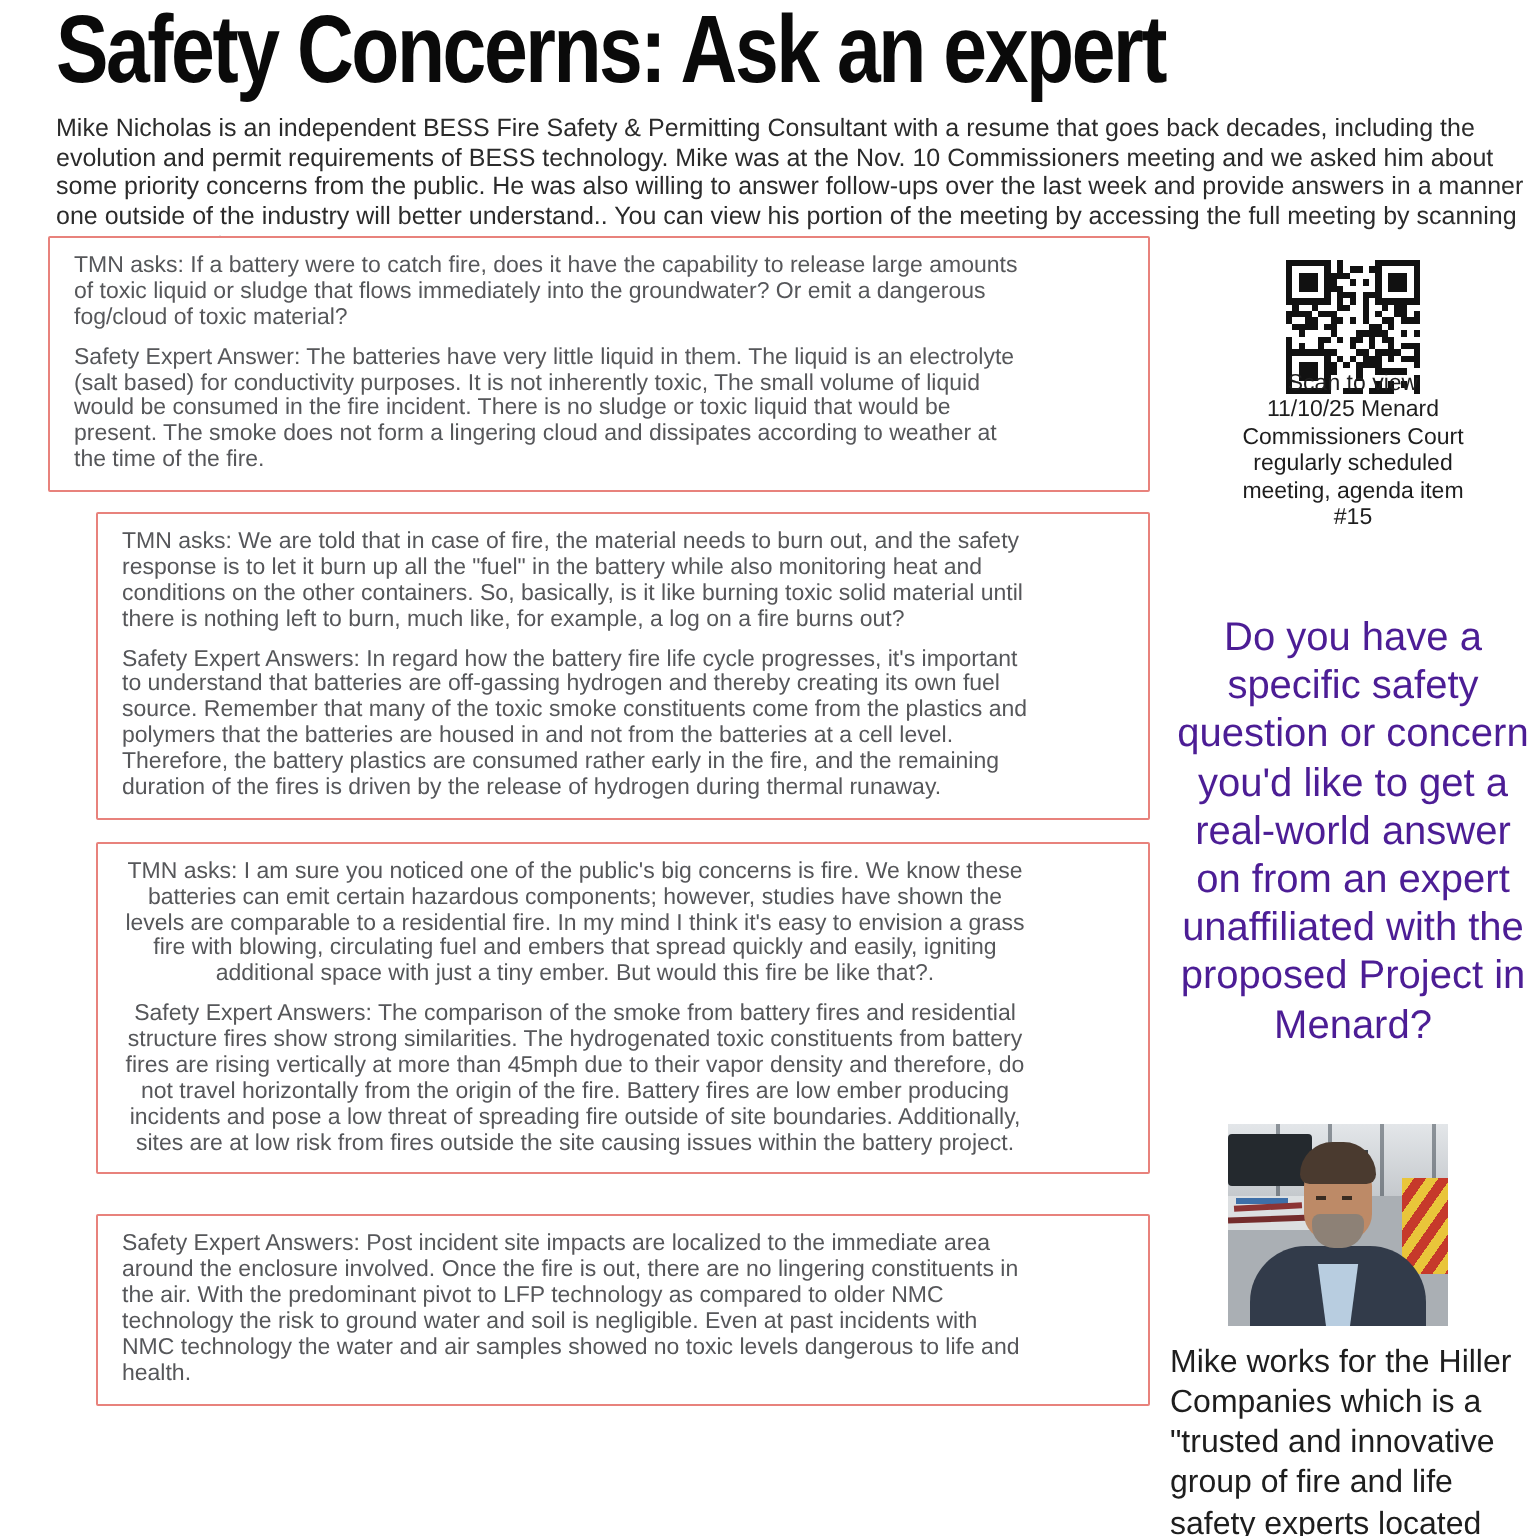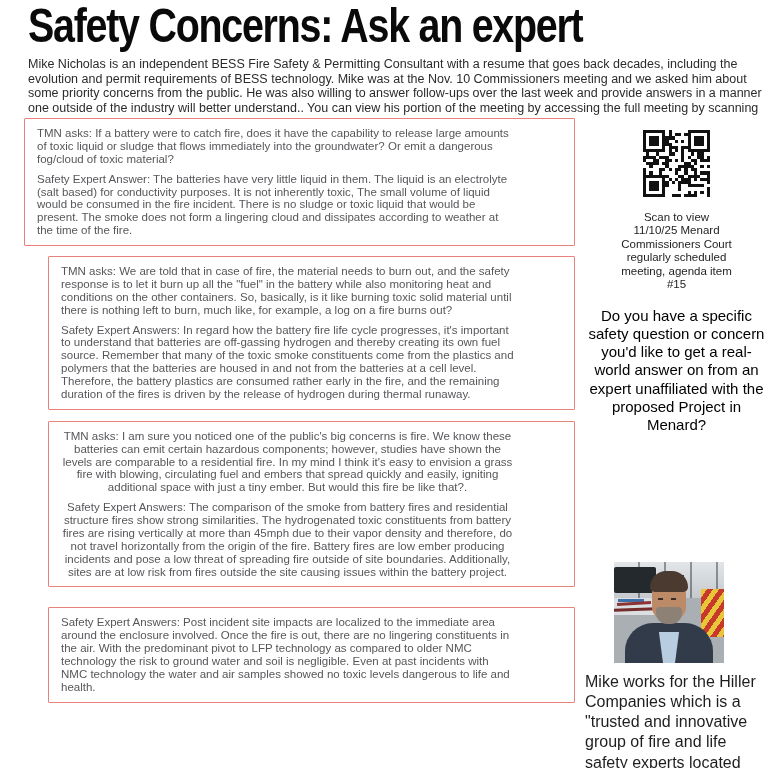--- a/index.html
+++ b/index.html
@@ -26,27 +26,27 @@
   .qa-box:nth-child(3) { margin-top:11px;text-align:center; }
   .qa-box:nth-child(4) { margin-top:20px; }
   .qa-box p {
     font-size:11.5px; line-height:1.12; color:#56575a;
   }
   .qa-box p.q { margin-bottom:7px; }
   .sidebar { position:absolute; left:585px; top:118px; width:183px; height:650px; }
   .qr-wrap { position:absolute; top:12px; left:0; width:183px; text-align:center; }
   .qr-wrap svg { display:inline-block; }
   .qr-caption {
-    position:absolute; top:93px; left:0; width:183px;
+    position:absolute; top:68px; left:0; width:183px;
     font-size:11.5px; line-height:1.17; color:#1e1e1e; text-align:center;
     white-space:pre-line;
   }
   .prompt {
     position:absolute; top:189px; left:0; width:183px;
-    font-size:15px; line-height:1.21; color:#000000; text-align:center;
+    font-size:20px; line-height:1.21; color:#4c1d95; text-align:center;
   }
   .cta {
     position:absolute; top:350px; left:0; width:183px;
     font-size:15px; line-height:1.21; color:#47484b; text-align:center;
   }
   .photo {
     position:absolute; top:444px; left:29px; width:110px; height:101px;
     overflow:hidden; background:#aaafb4;
   }
   .ph-ceiling { position:absolute; top:0; left:0; width:110px; height:36px;

